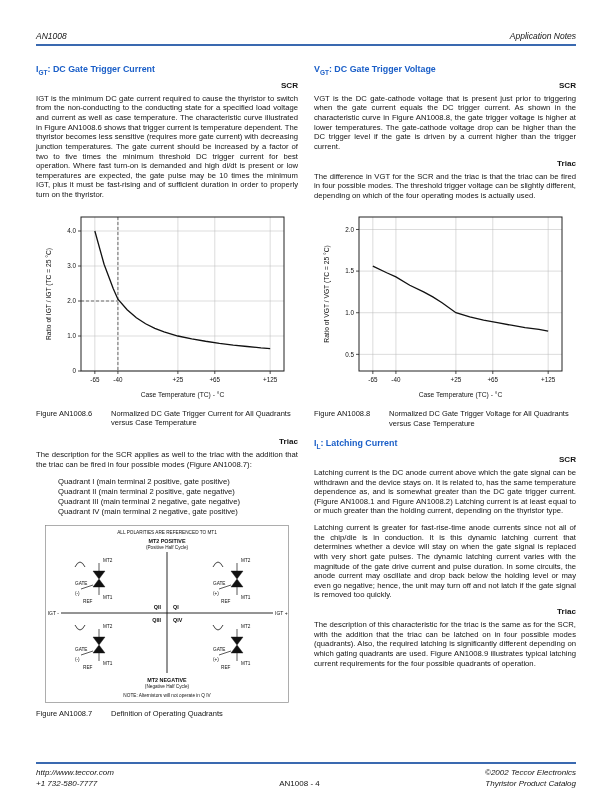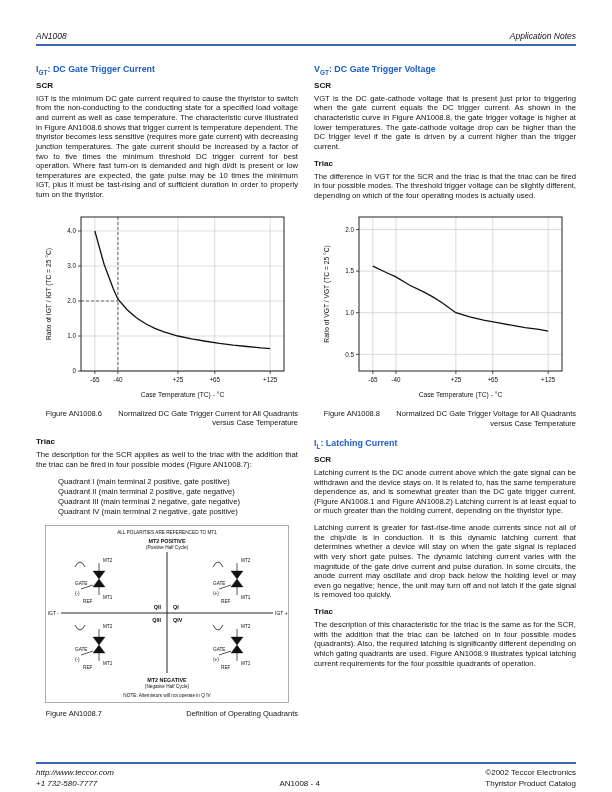--- a/index.html
+++ b/index.html
@@ -17,26 +17,26 @@
   .rule { position:absolute; left:36px; right:36px; height:2px; background:#3a69b0; }
   .rule.top { top:40px; }
   .rule.bottom { top:758px; }
 
   .columns { position:absolute; left:36px; top:56px; width:540px; display:flex; gap:16px; }
   .col { width:262px; }
 
   h2.sec { font-size:8.9px; font-weight:bold; color:#1b5fc8; margin:8px 0 5px; }
   h2.sec.first { margin-top:4px; }
   h2.sec sub { font-size:6.5px; }
-  h3.sub { font-size:8.1px; font-weight:bold; margin:2px 0 4px; }
+  h3.sub { font-size:8.1px; font-weight:bold; margin:2px 0 4px;text-align:right; }
   p.body { font-size:7.7px; line-height:1.25; text-align:justify; margin-bottom:7px; }
   .qlist { margin:1px 0 8px 22px; font-size:7.7px; line-height:1.32; }
 
   .figure { margin:3px 0 2px; text-align:center; }
-  .figcap { display:flex; gap:9px; font-size:7.5px; line-height:1.25; margin:2px 0 10px; text-align:right; }
+  .figcap { display:flex; gap:9px; font-size:7.5px; line-height:1.25; margin:2px 0 10px; text-align:left; }
   .figcap .lab { min-width:66px; white-space:nowrap; }
   .figcap .txt { flex:1; }
 
   
   .cgrid { stroke:#b8b8b8; stroke-width:0.5; }
   .cguide { stroke:#333; stroke-width:0.7; stroke-dasharray:3 2; }
   .cframe { fill:none; stroke:#222; stroke-width:1; }
   .caxisline { stroke:#222; stroke-width:0.8; }
   .ctick { font-size:6.3px; fill:#111; font-family:"Liberation Sans",sans-serif; }
   .caxis { font-size:6.7px; fill:#111; font-family:"Liberation Sans",sans-serif; }
@@ -53,21 +53,21 @@
   .dax { stroke:#111; stroke-width:0.9; }
   .dlead { stroke:#111; stroke-width:0.7; fill:none; }
   .dtri { fill:#111; stroke:#111; stroke-width:0.4; }
   .dcyc { fill:none; stroke:#111; stroke-width:0.8; }
 
   .footer {
     position:absolute; left:36px; right:36px; top:764px;
     display:flex; justify-content:space-between; font-size:8px; line-height:1.35;align-items:flex-end;
   }
   .footer .fleft { font-style:italic; }
-  .footer .fright { text-align:right; }
+  .footer .fright { font-style:italic; text-align:right; }
   .footer .fcenter { font-style:normal; }
 
   .watermark {
     position:absolute; left:128px; top:382px;
     font-size:30px; letter-spacing:5px; color:#b39d9d; opacity:0.45;
     pointer-events:none; white-space:nowrap;
   }
 </style>
 </head>
 <body>

